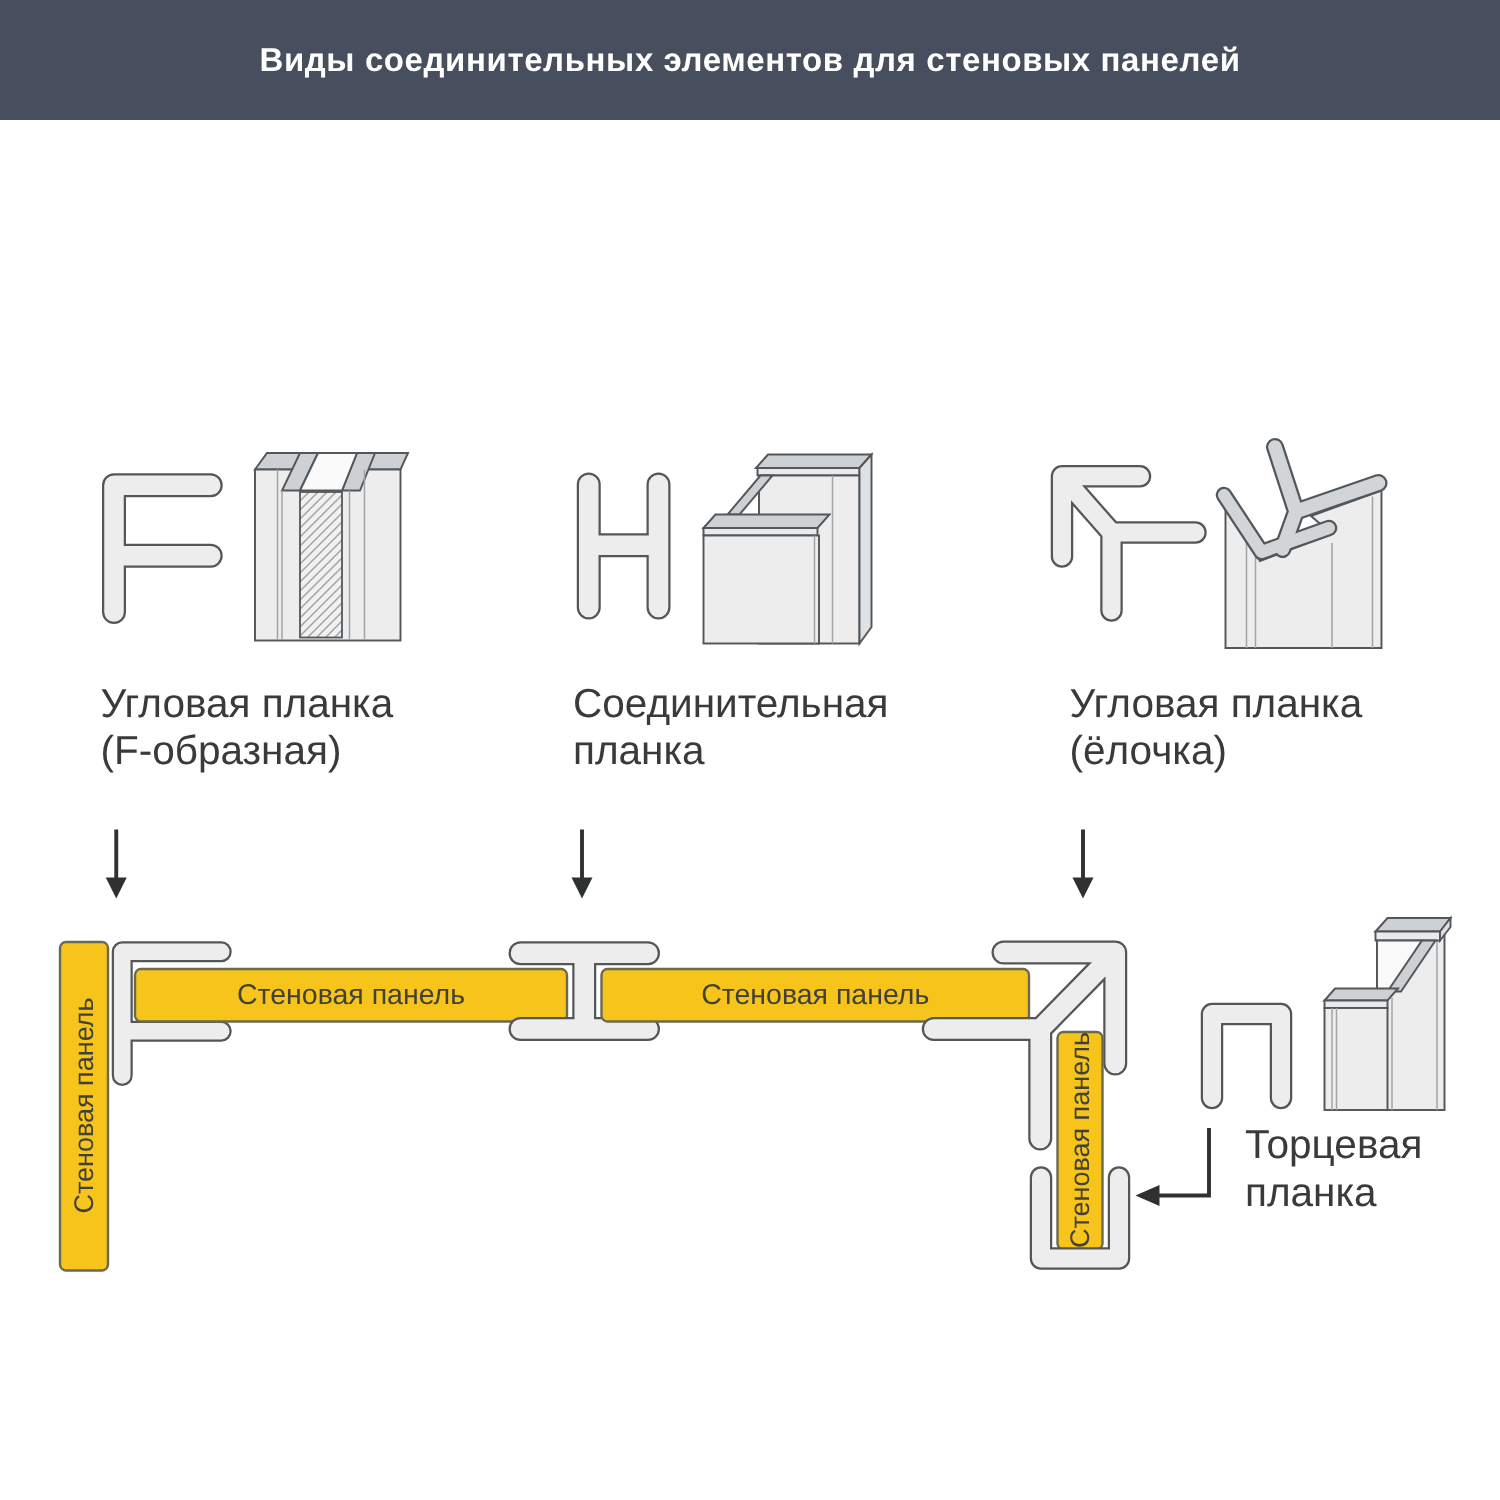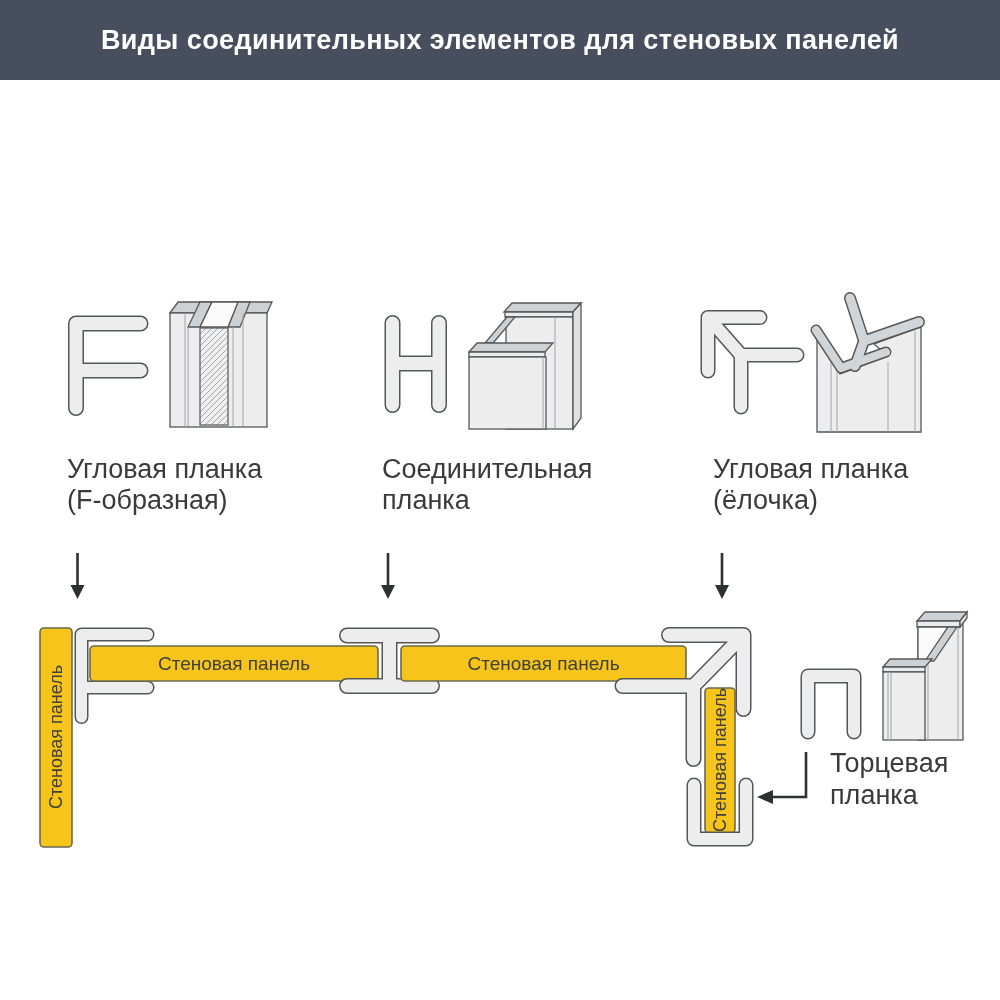--- a/index.html
+++ b/index.html
@@ -1,20 +1,20 @@
 <!DOCTYPE html>
 <html><head>
 <meta charset="utf-8">
 <style>
   html,body{margin:0;padding:0;background:#ffffff;}
   .stage{position:relative;width:1000px;height:1000px;background:#ffffff;overflow:hidden;
          font-family:"Liberation Sans",sans-serif;}
   .hdr{position:absolute;left:0;top:0;width:1000px;height:80px;background:#474e5d;
        display:flex;align-items:center;justify-content:center;}
-  .hdr h1{margin:0;color:#ffffff;font-size:27px;font-weight:bold;letter-spacing:.4px;}
+  .hdr h1{margin:0;color:#ffffff;font-size:22px;font-weight:bold;letter-spacing:.4px;}
   svg.art{position:absolute;left:0;top:0;}
   
   .so{fill:none;stroke:#54575a;stroke-linecap:round;stroke-linejoin:round;}
   .sf{fill:none;stroke:#ededee;stroke-linecap:round;stroke-linejoin:round;}
   .sf3{fill:none;stroke:#d2d5d8;stroke-linecap:round;stroke-linejoin:round;}
   .po{stroke:#54575a;stroke-width:1.3;}
   .facec{fill:#ededee;}
   .capc{fill:#cdd1d4;}
   .lipc{fill:#e8eaec;}
   .sidec{fill:#dfe2e4;}

